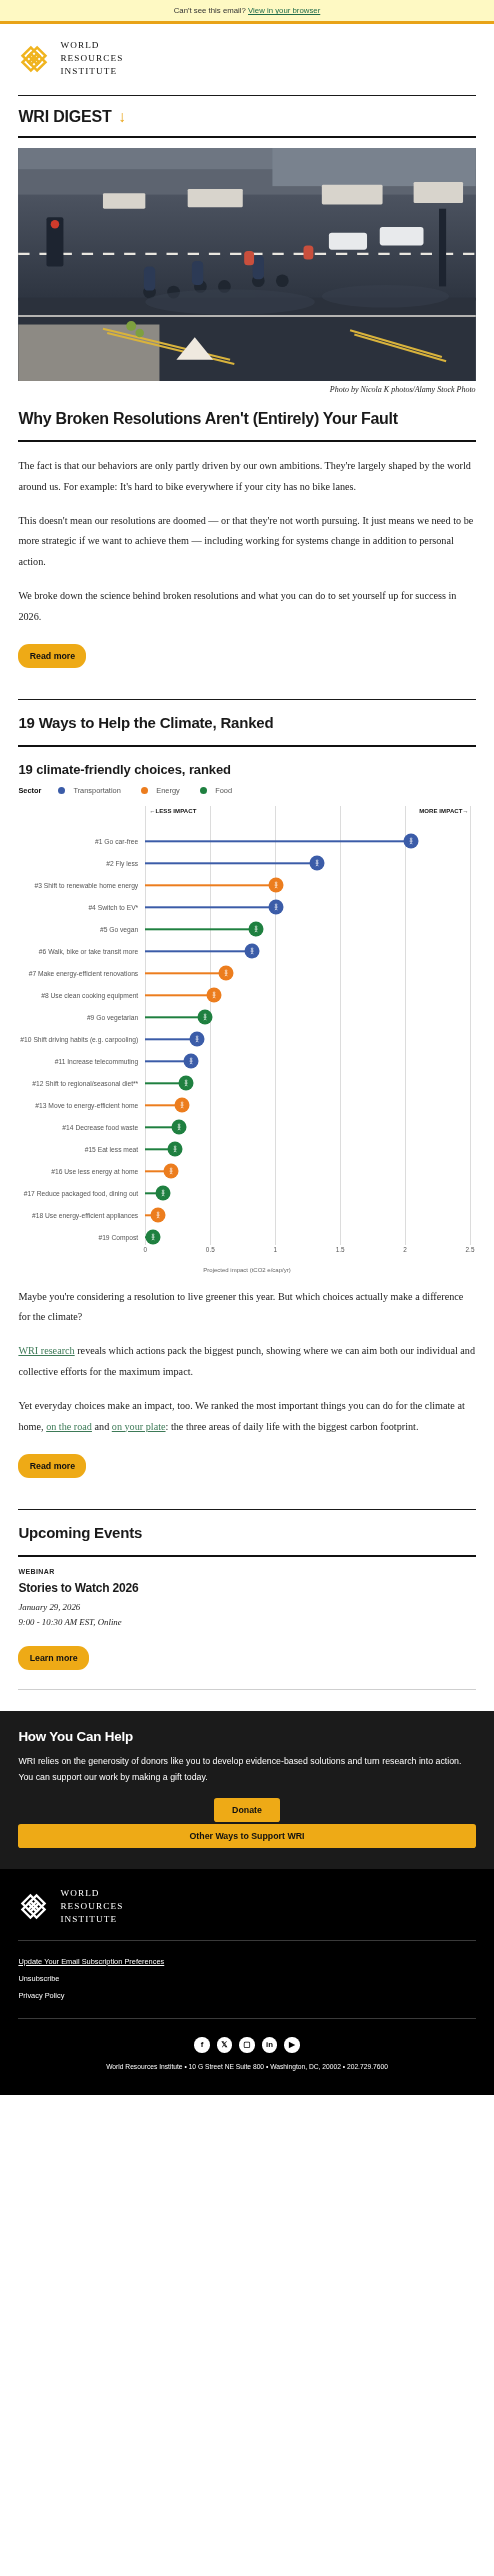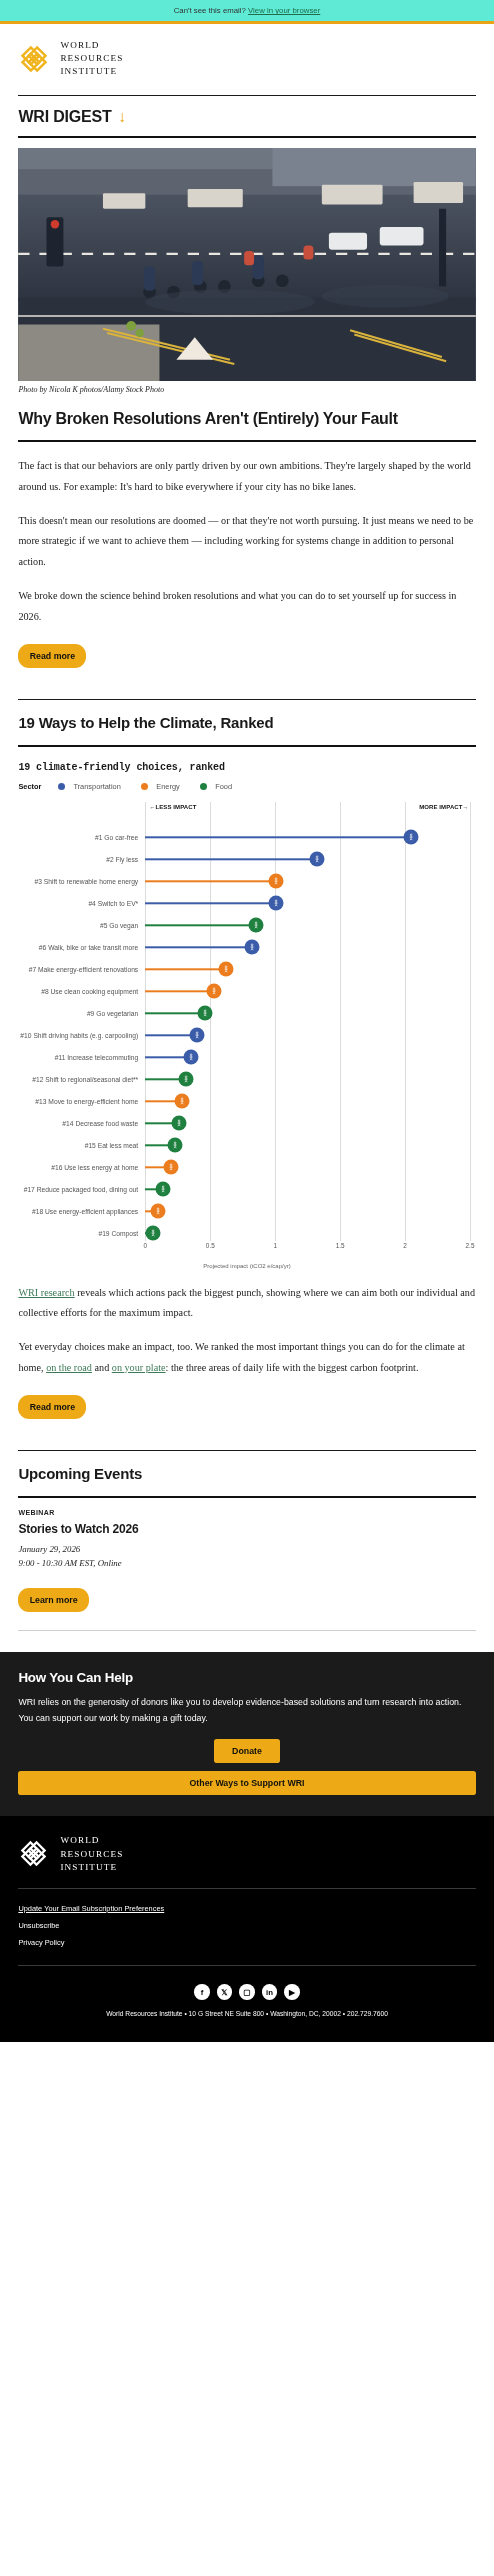--- a/index.html
+++ b/index.html
@@ -3,21 +3,21 @@
 <meta charset="utf-8">
 <style>
   * { box-sizing: border-box; margin:0; padding:0; }
   body {
     width:494px;
     background:#ffffff;
     font-family:"Liberation Sans", sans-serif;
     color:#1a1a1a;
   }
   .preheader {
-    background:#5eead4;
+    background:#fef9c3;
     text-align:center;
     font-size:7.8px;
     color:#333;
     padding:6.4px 0 5.6px;
     font-family:"Liberation Sans", sans-serif;
   }
   .preheader a { color:#1f6b4a; text-decoration:underline; }
   .gold-rule { height:2.8px; background:#e8a317; }
   .logo-wrap { padding:15.5px 18.4px 12.7px; display:flex; align-items:center; gap:10px; }
   .logo-mark { width:32px; height:32px; flex:0 0 32px; }
@@ -32,21 +32,21 @@
   .hr-grey { border-top:0.7px solid #cfcfcf; }
   .digest-title {
     font-family:"Liberation Sans", sans-serif;
     font-weight:bold; font-size:16px; letter-spacing:-0.2px;
     padding:11.3px 0 10px; display:flex; align-items:center; gap:7px;
   }
   .arrow-down { color:#e8a317; font-size:15.5px; line-height:1; }
   .hero-box { position:relative; width:458px; height:233px; overflow:hidden; }
   .photo-credit {
     font-family:"Liberation Serif", serif; font-style:italic;
-    font-size:8px; color:#222; padding:4.2px 0 0;
+    font-size:8px; color:#222; padding:4.2px 0 0;text-align:right;
   }
   h2.article {
     font-family:"Liberation Sans", sans-serif;
     font-weight:bold; font-size:16px; line-height:1.22;
     letter-spacing:-0.3px; padding:15.5px 0 11.3px;
   }
   p.body {
     font-family:"Liberation Serif", serif;
     font-size:10.2px; line-height:2.0; color:#1a1a1a;
     padding:14px 0 0;
@@ -60,21 +60,21 @@
   }
   .btn-row { padding:17px 0 2.8px; }
   .sec-gap { height:24px; }
   h2.section {
     font-family:"Liberation Sans", sans-serif;
     font-weight:bold; font-size:15px; letter-spacing:-0.2px;
     padding:14px 0 14px;
   }
   
   .chart-card { padding:15.5px 0 0; }
-  .chart-title { font-weight:bold; font-size:10px; letter-spacing:-0.1px; padding-bottom:8.5px;font-family:Liberation Mono, monospace;}
+  .chart-title { font-weight:bold; font-size:13px; letter-spacing:-0.1px; padding-bottom:8.5px;}
   .legend { display:flex; align-items:flex-start; gap:5px; font-size:7.4px; color:#555; padding-bottom:4.2px;}
   .legend b { color:#111; font-size:7.4px; }
   .legend .li { display:flex; align-items:center; gap:8px; margin-right:3.5px;padding-left:12px;}
   .dot { width:7px; height:7px; border-radius:50%; display:inline-block; }
   .plot { position:relative; margin-top:7px; height:459px; }
   .plot-grid { position:absolute; left:127px; right:5.6px; top:0; bottom:20px; }
   .vline { position:absolute; top:0; bottom:0; width:0.7px; background:#dcdcdc; }
   .impact-label {
     position:absolute; top:1.4px; font-size:6px; font-weight:bold;
     letter-spacing:0.1px; color:#111;
@@ -102,21 +102,21 @@
   .ev-meta { font-family:"Liberation Serif", serif; font-style:italic; font-size:8.8px; line-height:1.65; color:#222;}
   
   .help { background:#1b1b1b; color:#fff; padding:18.4px 18.4px 21px; margin-top:21px; }
   .help h3 { font-size:13.4px; font-weight:bold; letter-spacing:-0.2px; padding-bottom:8.5px;}
   .help p { font-size:8.8px; line-height:1.85; }
   .help .btns { text-align:center; padding-top:12.7px; }
   .btn-wide {
     display:inline-block; background:#eeaa16; color:#111; font-weight:bold;
     font-size:8.8px; padding:7px 18.4px; border-radius:2.8px; text-decoration:none;
   }
-  .btn-wide.full { display:block; width:100%; margin-top:8px; padding:7px 0; }
+  .btn-wide.full { display:block; width:100%; margin-top:2px; padding:7px 0; }
   
   .footer { background:#000; color:#fff; padding:18.4px 18.4px 12.7px; }
   .footer .logo-text { color:#fff; }
   .flinks { padding-top:11.3px; font-size:7.4px; line-height:2.3; }
   .flinks a { color:#fff; text-decoration:none; display:block; }
   .flinks a.u { text-decoration:underline; }
   .social { display:flex; gap:7px; justify-content:center; padding:18.4px 0 10px; }
   .sicon {
     width:15.5px; height:15.5px; border-radius:50%; background:#fff; color:#000;
     display:flex; align-items:center; justify-content:center; font-size:7.8px; font-weight:bold;
@@ -477,20 +477,21 @@
           <span class="xtick" style="left: 20%;">0.5</span>
           <span class="xtick" style="left: 40%;">1</span>
           <span class="xtick" style="left: 60%;">1.5</span>
           <span class="xtick" style="left: 80%;">2</span>
           <span class="xtick" style="left: 100%;">2.5</span>
         </div>
     </div>
     <div class="xlabel">Projected impact (tCO2 e/cap/yr)</div>
   </div>
 
+  <p class="body">Maybe you're considering a resolution to live greener this year. But which choices actually make a difference for the climate?</p>
   <p class="body">
     <a href="#">WRI research</a><span> reveals which actions pack the biggest punch, showing where we can aim both our individual and collective efforts for the maximum impact.</span>
   </p>
   <p class="body">
     <span>Yet everyday choices make an impact, too. We ranked the most important things you can do for the climate at home, </span><a href="#">on the road</a><span> and </span><a href="#">on your plate</a><span>: the three areas of daily life  with the biggest carbon footprint.</span>
   </p>
 
   <div class="btn-row">
     <a class="btn" href="#">Read more</a>
   </div>

